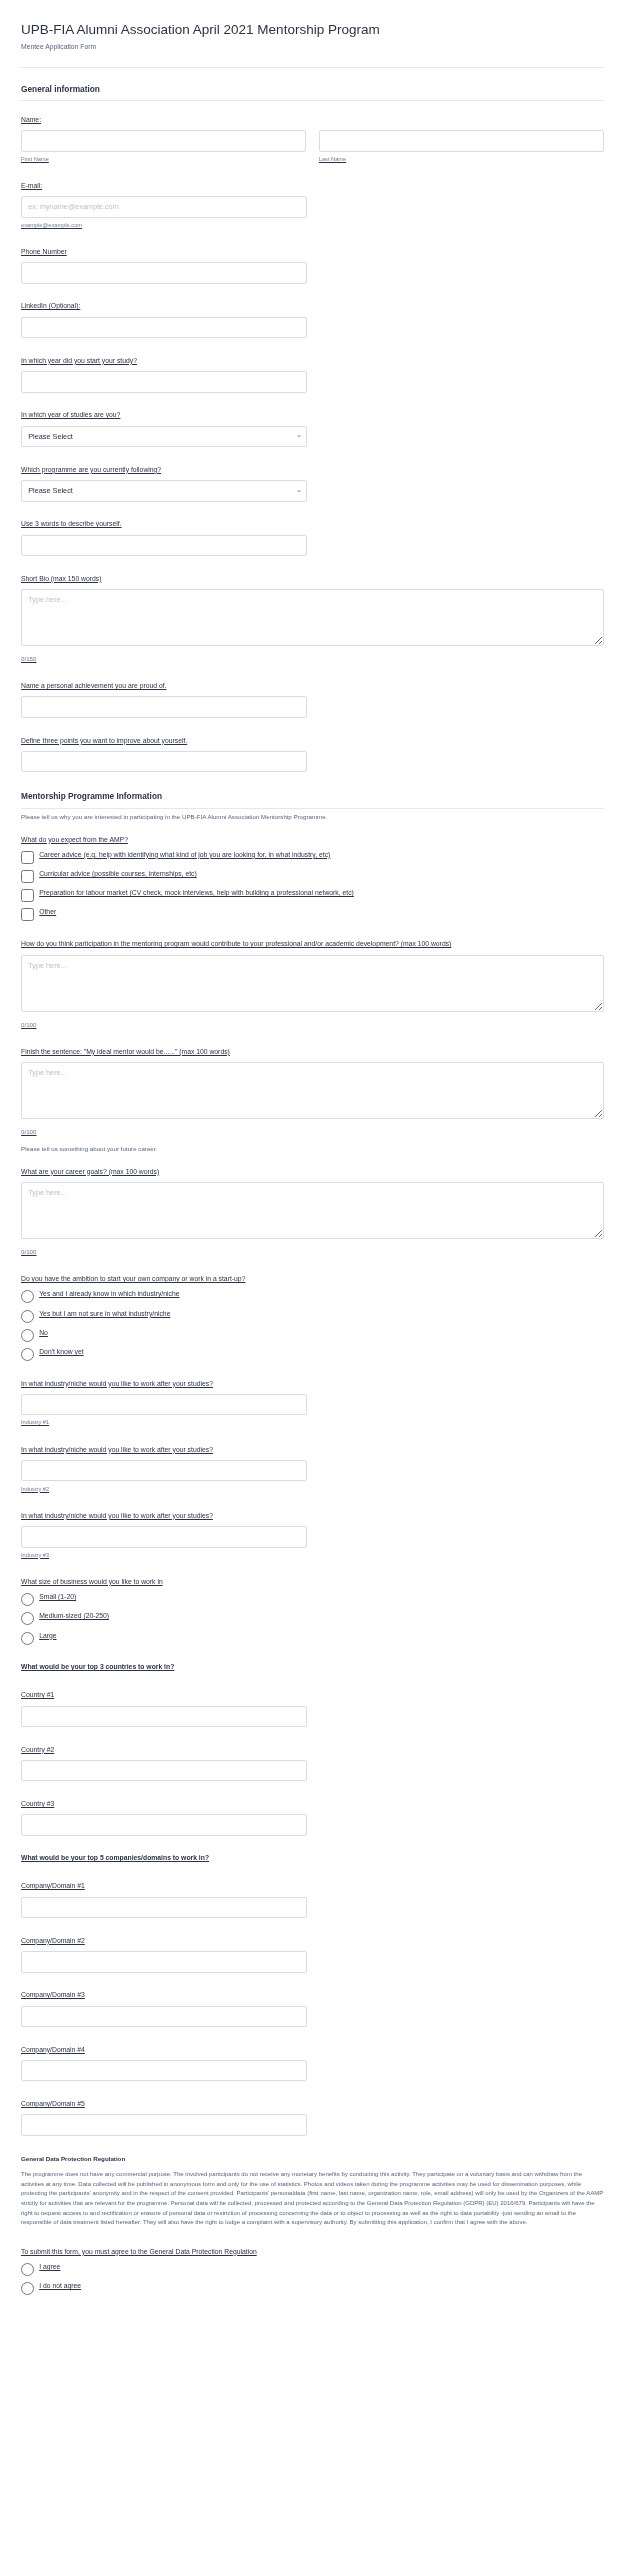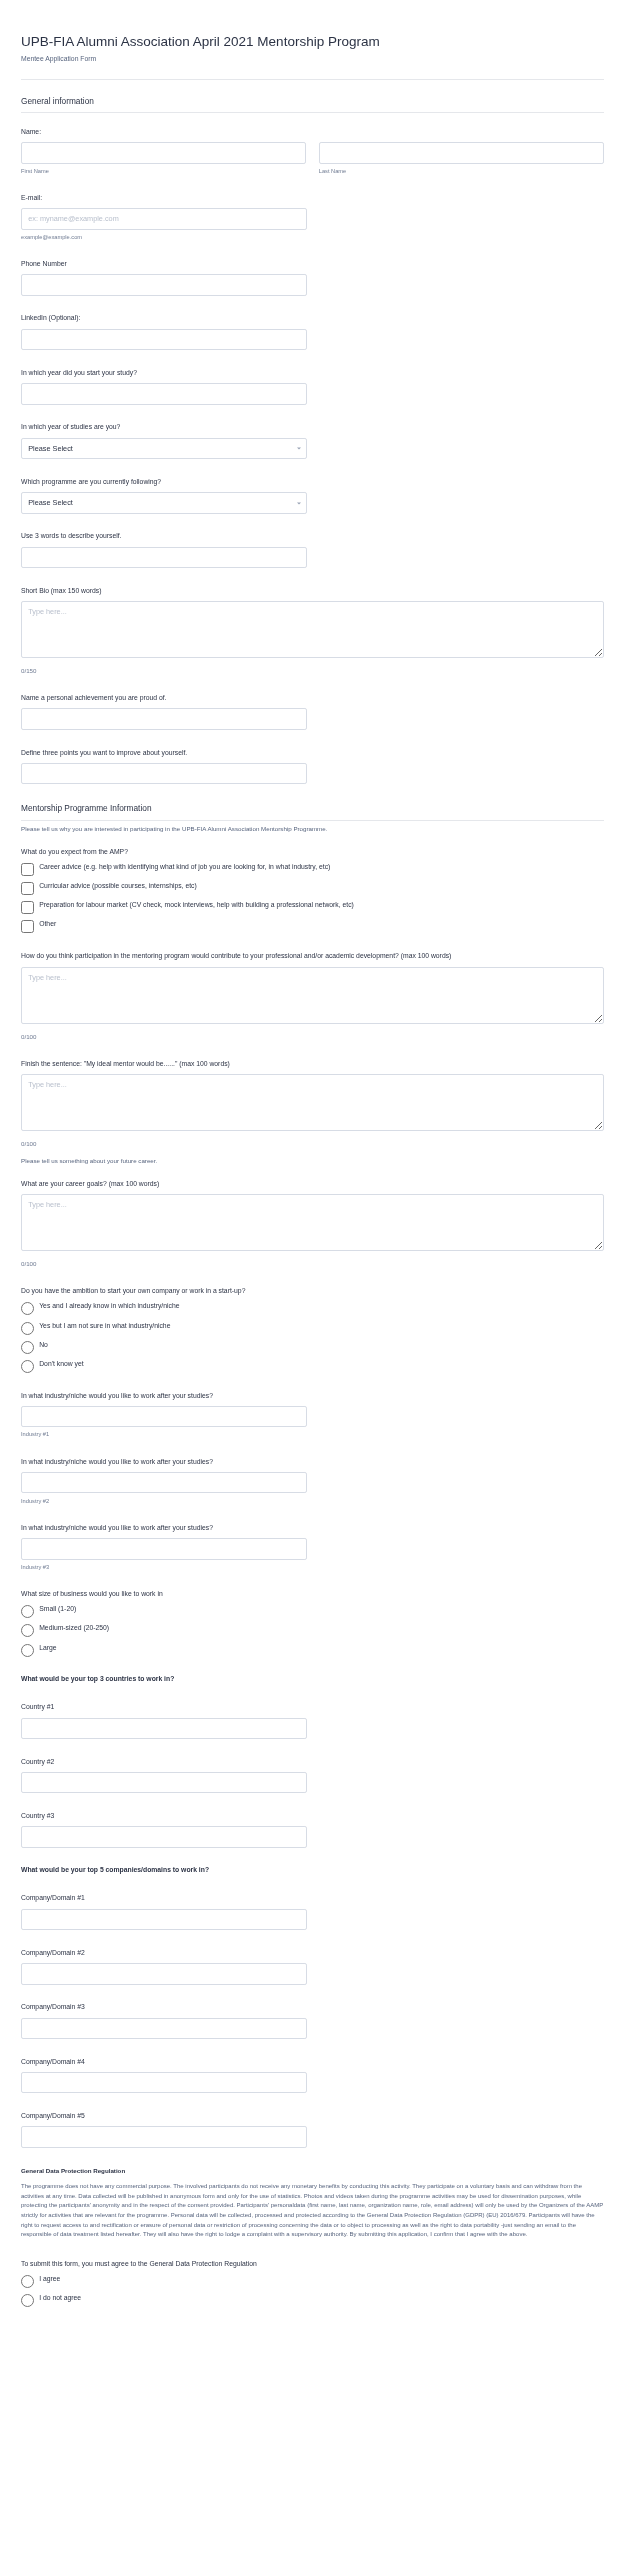--- a/index.html
+++ b/index.html
@@ -5,30 +5,30 @@
   * { box-sizing: border-box; margin: 0; padding: 0; }
   body {
     font-family: -apple-system, BlinkMacSystemFont, "Segoe UI", Helvetica, Arial, sans-serif;
     background: #fff;
     color: #2c3345;
     font-size: 7.3px;
     line-height: 1.5;
     width: 625px;
     margin: 0 auto;
   }
-  .form-wrap { padding: 32px 21px 31px; }
+  .form-wrap { padding: 20px 21px 31px; }
   .form-title { font-size: 13.5px; font-weight: 500; color: #2c3345; margin-bottom: 2.1px; }
   .form-subtitle { font-size: 6.8px; color: #57647e; margin-bottom: 14.6px; }
   .divider { border: none; border-top: 0.5px solid #e5e7eb; margin: 0 0 14.6px; }
   .section-heading {
-    font-size: 8.3px; font-weight: 400; color: #2c3345;
+    font-size: 8.3px; font-weight: 700; color: #2c3345;
     border-bottom: 0.5px solid #e5e7eb; padding-bottom: 5.2px; margin-bottom: 13.5px;
   }
   .section-desc { font-size: 6.2px; color: #57647e; margin: -10.4px 0 13.5px; }
-  .field { margin-bottom: 17.7px; }
+  .field { margin-bottom: 17.7px; text-decoration: underline; }
   .field-label { display: block; font-size: 6.8px; font-weight: 500; color: #2c3345; margin-bottom: 5.2px; }
   .sublabel { font-size: 5.7px; color: #6f7b92; margin-top: 3.1px; display: block; }
   .row { display: flex; gap: 12.5px; }
   .col { flex: 1; }
   input[type=text], input[type=email], select, textarea {
     width: 100%; max-width: 286px;
     padding: 5.2px 6.2px;
     border: 0.5px solid #d7dce5;
     border-radius: 2.1px;
     font-size: 7.3px; color: #2c3345;

